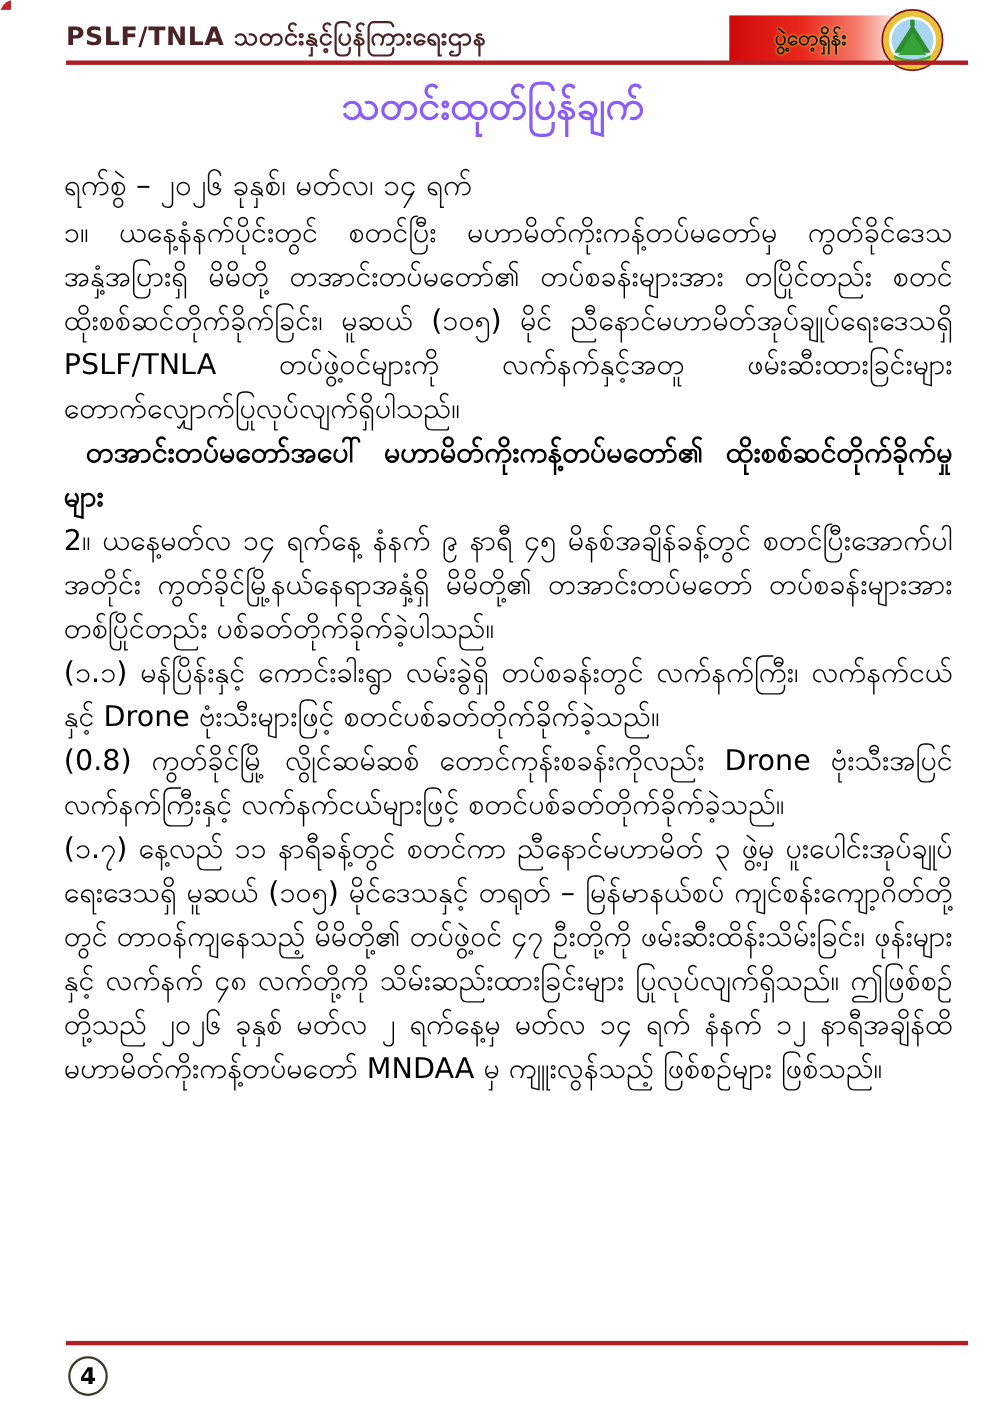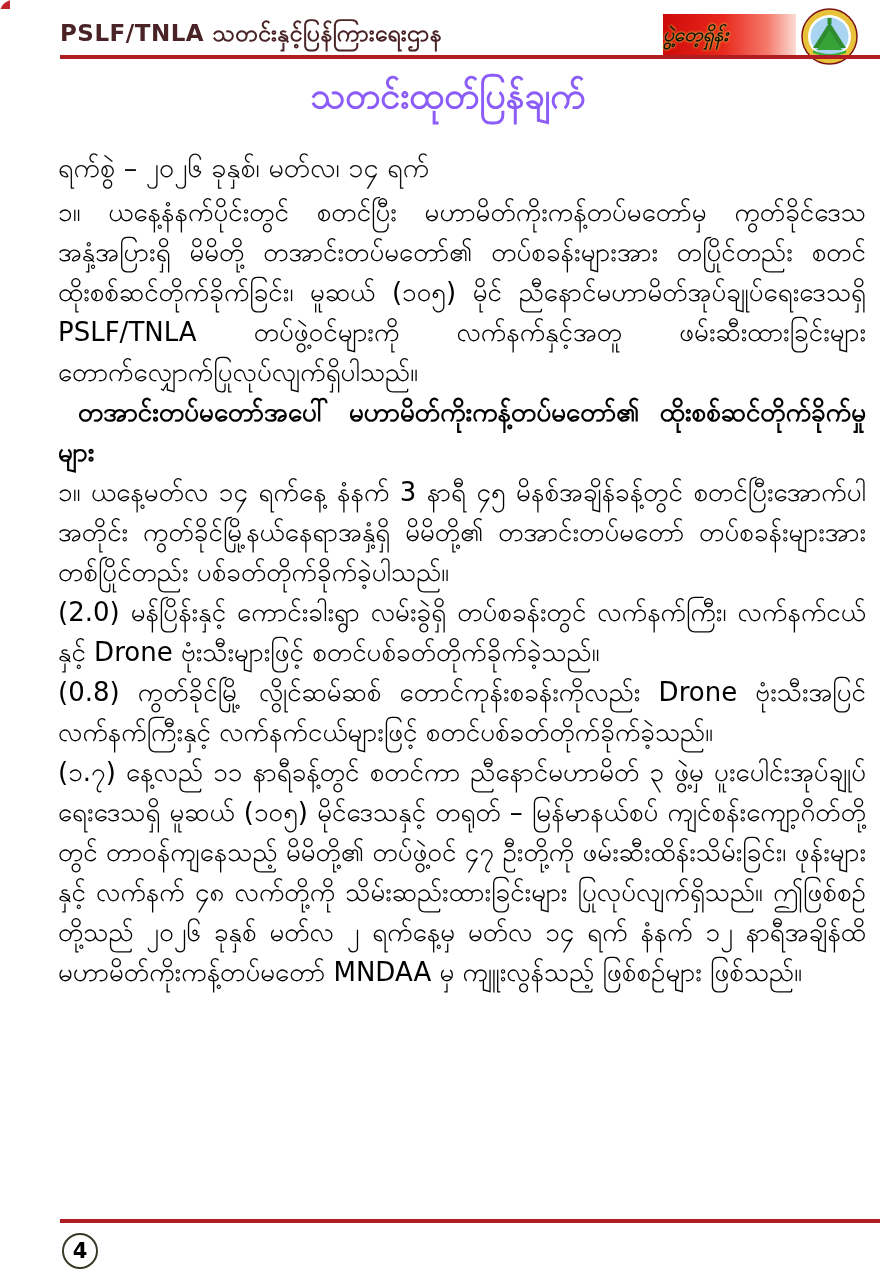--- a/index.html
+++ b/index.html
@@ -27,26 +27,25 @@
     width: 560px;
     font-size: 23px;
     font-weight: bold;
     color: #4a2326;
     letter-spacing: 0.5px;
     white-space: nowrap;
   }
   .badge {
     position: absolute;
     left: 663px; top: 14px;
-    width: 133px; height: 43px;
+    width: 148px; height: 43px;
     background: linear-gradient(90deg, #cf0a0a 0%, #e8281c 45%, #f4796a 78%, #fbdcd4 100%);
     display: flex;
     align-items: center;
-    justify-content: flex-start;
-    font-style: italic;
+    justify-content: center;
   }
   .badge-label {
     font-size: 19px;
     font-weight: bold;
     color: #1a1206;
     text-shadow: 0 0 3px #f5c542, 0 0 1px #f5c542;
     white-space: nowrap;
   }
   .logo {
     position: absolute;
@@ -140,22 +139,22 @@
 
   <div class="header-rule"></div>
 
   <div class="doc-title">သတင်းထုတ်ပြန်ချက်</div>
 
   <div class="date-line">ရက်စွဲ – ၂၀၂၆ ခုနှစ်၊ မတ်လ၊ ၁၄ ရက်</div>
 
   <div class="body-text">
     <p class="para">၁။ ယနေ့နံနက်ပိုင်းတွင် စတင်ပြီး မဟာမိတ်ကိုးကန့်တပ်မတော်မှ ကွတ်ခိုင်ဒေသအနှံ့အပြားရှိ မိမိတို့ တအာင်းတပ်မတော်၏ တပ်စခန်းများအား တပြိုင်တည်း စတင်ထိုးစစ်ဆင်တိုက်ခိုက်ခြင်း၊ မူဆယ် (၁၀၅) မိုင် ညီနောင်မဟာမိတ်အုပ်ချုပ်ရေးဒေသရှိ PSLF/TNLA တပ်ဖွဲ့ဝင်များကို လက်နက်နှင့်အတူ ဖမ်းဆီးထားခြင်းများ တောက်လျှောက်ပြုလုပ်လျက်ရှိပါသည်။</p>
     <p class="para section-heading">တအာင်းတပ်မတော်အပေါ် မဟာမိတ်ကိုးကန့်တပ်မတော်၏ ထိုးစစ်ဆင်တိုက်ခိုက်မှုများ</p>
-    <p class="para">၁။ ယနေ့မတ်လ ၁၄ ရက်နေ့ နံနက် 3 နာရီ ၄၅ မိနစ်အချိန်ခန့်တွင် စတင်ပြီးအောက်ပါအတိုင်း ကွတ်ခိုင်မြို့နယ်နေရာအနှံ့ရှိ မိမိတို့၏ တအာင်းတပ်မတော် တပ်စခန်းများအား တစ်ပြိုင်တည်း ပစ်ခတ်တိုက်ခိုက်ခဲ့ပါသည်။</p>
-    <p class="para">(2.0) မန်ပြိန်းနှင့် ကောင်းခါးရွာ လမ်းခွဲရှိ တပ်စခန်းတွင် လက်နက်ကြီး၊ လက်နက်ငယ်နှင့် Drone ဗုံးသီးများဖြင့် စတင်ပစ်ခတ်တိုက်ခိုက်ခဲ့သည်။</p>
+    <p class="para">2။ ယနေ့မတ်လ ၁၄ ရက်နေ့ နံနက် ၉ နာရီ ၄၅ မိနစ်အချိန်ခန့်တွင် စတင်ပြီးအောက်ပါအတိုင်း ကွတ်ခိုင်မြို့နယ်နေရာအနှံ့ရှိ မိမိတို့၏ တအာင်းတပ်မတော် တပ်စခန်းများအား တစ်ပြိုင်တည်း ပစ်ခတ်တိုက်ခိုက်ခဲ့ပါသည်။</p>
+    <p class="para">(၁.၁) မန်ပြိန်းနှင့် ကောင်းခါးရွာ လမ်းခွဲရှိ တပ်စခန်းတွင် လက်နက်ကြီး၊ လက်နက်ငယ်နှင့် Drone ဗုံးသီးများဖြင့် စတင်ပစ်ခတ်တိုက်ခိုက်ခဲ့သည်။</p>
     <p class="para">(0.8) ကွတ်ခိုင်မြို့ လွိုင်ဆမ်ဆစ် တောင်ကုန်းစခန်းကိုလည်း Drone ဗုံးသီးအပြင် လက်နက်ကြီးနှင့် လက်နက်ငယ်များဖြင့် စတင်ပစ်ခတ်တိုက်ခိုက်ခဲ့သည်။</p>
     <p class="para">(၁.၇) နေ့လည် ၁၁ နာရီခန့်တွင် စတင်ကာ ညီနောင်မဟာမိတ် ၃ ဖွဲ့မှ ပူးပေါင်းအုပ်ချုပ်ရေးဒေသရှိ မူဆယ် (၁၀၅) မိုင်ဒေသနှင့် တရုတ် – မြန်မာနယ်စပ် ကျင်စန်းကျော့ဂိတ်တို့တွင် တာဝန်ကျနေသည့် မိမိတို့၏ တပ်ဖွဲ့ဝင် ၄၇ ဦးတို့ကို ဖမ်းဆီးထိန်းသိမ်းခြင်း၊ ဖုန်းများနှင့် လက်နက် ၄၈ လက်တို့ကို သိမ်းဆည်းထားခြင်းများ ပြုလုပ်လျက်ရှိသည်။ ဤဖြစ်စဉ်တို့သည် ၂၀၂၆ ခုနှစ် မတ်လ ၂ ရက်နေ့မှ မတ်လ ၁၄ ရက် နံနက် ၁၂ နာရီအချိန်ထိ မဟာမိတ်ကိုးကန့်တပ်မတော် MNDAA မှ ကျူးလွန်သည့် ဖြစ်စဉ်များ ဖြစ်သည်။</p>
   </div>
 
   <div class="footer-rule"></div>
   <div class="page-number">4</div>
 
 </div>
 
 </body></html>

